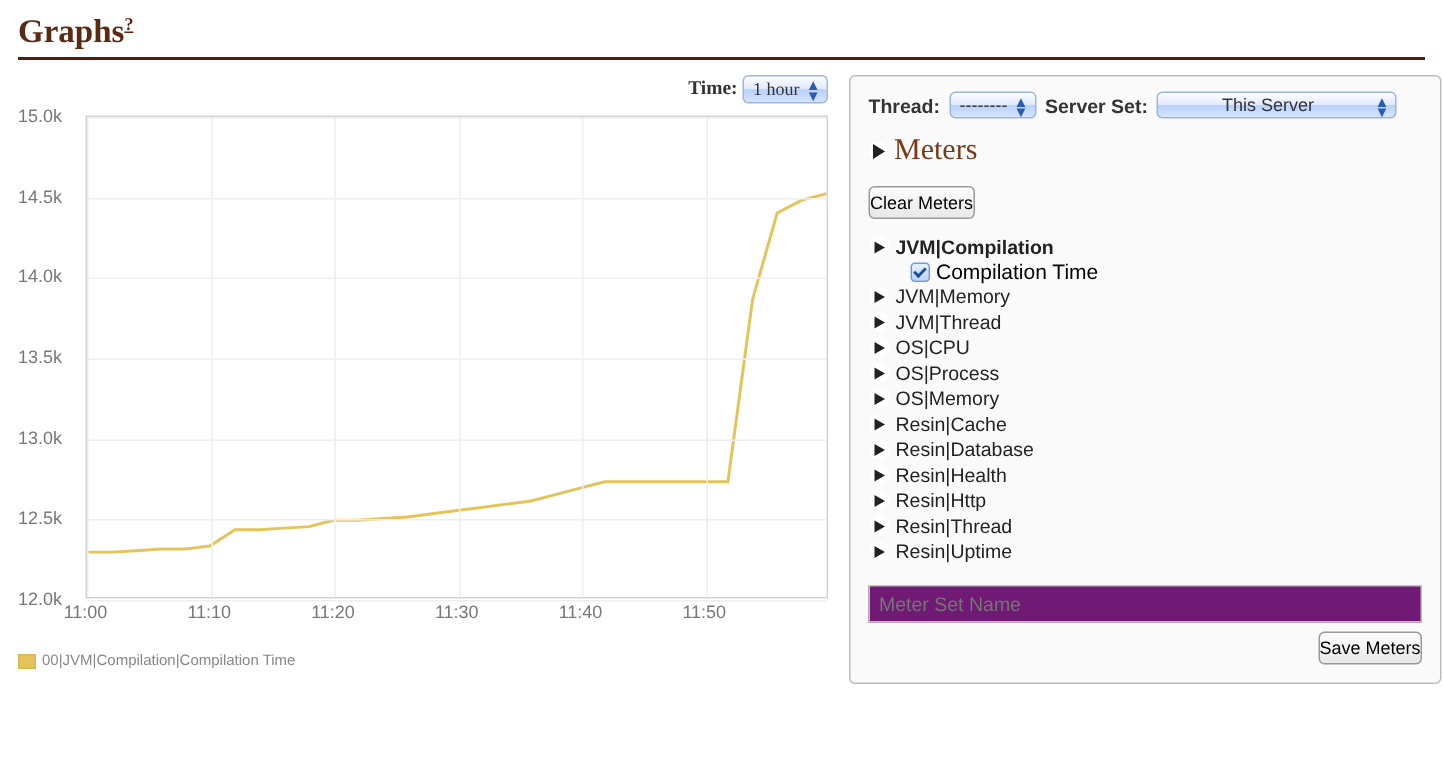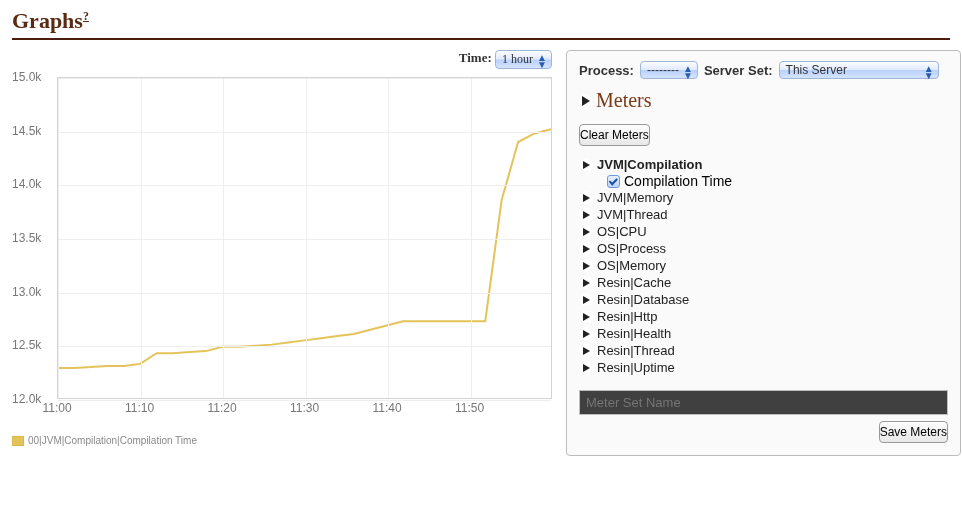--- a/index.html
+++ b/index.html
@@ -31,21 +31,21 @@
     padding: 1px 18px 1px 6px;
     border: 1px solid #9cb6d8;
     border-radius: 4px;
     background: linear-gradient(#fdfdff, #e0eaff 48%, #b9d1ff 52%, #d5e4ff);
     box-shadow: inset 0 1px 0 rgba(255,255,255,.6);
     position: relative;
     display: inline-block;
     vertical-align: middle;
   }
   .aqua-select .caret { position:absolute; right:4px; top:3px; font-size:10px; line-height:7px; color:#2a5db0;}
-  .aqua-select.wide { width: 160px; }
+  .aqua-select.wide { width: 160px; text-align: center; }
   .chart-box { position: relative; width: 540px; height: 360px; }
   .ylabel { position:absolute; left:0; font-size:12px; color:#777; transform:translateY(-50%); }
   .xlabel { position:absolute; bottom:18px; font-size:12px; color:#777; transform:translateX(-50%); }
   .plot { position:absolute; left:45px; top:4px; right:0; bottom:34px; border:1px solid #d4d4d4; }
   .plot .grid-v { position:absolute; top:0; bottom:0; width:1px; background:#eee; }
   .plot .grid-h { position:absolute; left:0; right:0; height:1px; background:#eee; }
   .chart-legend { font-size:10px; color:#888; display:flex; align-items:center; gap:4px; margin-top:2px;}
   .chart-legend .swatch { width:12px; height:10px; background:#e4c45a; border:1px solid #d8b94f; }
   svg.series { position:absolute; left:0; top:0; width:100%; height:100%; }
 
@@ -74,21 +74,21 @@
   .btn-row-right { text-align:right; margin-top:6px; }
   .tree { margin: 10px 0 14px 0; }
   .tree-item { display:flex; align-items:center; gap:4px; font-size:13px; color:#222; padding:1px 0;}
   .tree-item .play-container { width:14px; display:flex; justify-content:center;}
   .tree-item.open { font-weight:bold; }
   .tree-sub { padding-left:28px; font-size:14px; color:#000000; display:flex; align-items:center; gap:4px;}
   .aqua-check { width:13px; height:13px; border:1px solid #6f9bd8; border-radius:3px; background:linear-gradient(#e7f1ff,#bcd4ff); display:inline-flex; align-items:center; justify-content:center;}
   .aqua-check .tick { width:8px; height:5px; border-left:2px solid #1a4fa0; border-bottom:2px solid #1a4fa0; transform:rotate(-45deg) translate(0,-1px);}
   .name-input {
     width:100%; font-size:13px; padding:4px 6px;
-    border:1px solid #bfbfbf; background:#404040; color:#999;
+    border:1px solid #bfbfbf; background:#701a75; color:#999;
   }
 </style>
 </head>
 <body>
 
 <div class="page-title">
   <span>Graphs</span><sup>?</sup>
 </div>
 <hr class="sep">
 
@@ -138,21 +138,21 @@
       </div>
     <div class="chart-legend">
       <span class="swatch"></span>
       <span>00|JVM|Compilation|Compilation Time</span>
     </div>
   </div>
 
   <div class="right-col">
     <div class="panel">
       <div class="panel-row">
-        <strong>Process:</strong>
+        <strong>Thread:</strong>
         <span class="aqua-select">
           <span>--------</span>
           <span class="caret">▲<br>▼</span>
         </span>
         <strong>Server Set:</strong>
         <span class="aqua-select wide">
           <span>This Server</span>
           <span class="caret">▲<br>▼</span>
         </span>
       </div>
@@ -237,29 +237,29 @@
                 </span>
               </span>
               <span>Resin|Database</span>
             </div>
             <div class="tree-item">
               <span class="play-container">
                 <span class="circ">
                   <span class="play-icon sm"></span>
                 </span>
               </span>
+              <span>Resin|Health</span>
+            </div>
+            <div class="tree-item">
+              <span class="play-container">
+                <span class="circ">
+                  <span class="play-icon sm"></span>
+                </span>
+              </span>
               <span>Resin|Http</span>
-            </div>
-            <div class="tree-item">
-              <span class="play-container">
-                <span class="circ">
-                  <span class="play-icon sm"></span>
-                </span>
-              </span>
-              <span>Resin|Health</span>
             </div>
             <div class="tree-item">
               <span class="play-container">
                 <span class="circ">
                   <span class="play-icon sm"></span>
                 </span>
               </span>
               <span>Resin|Thread</span>
             </div>
             <div class="tree-item">

